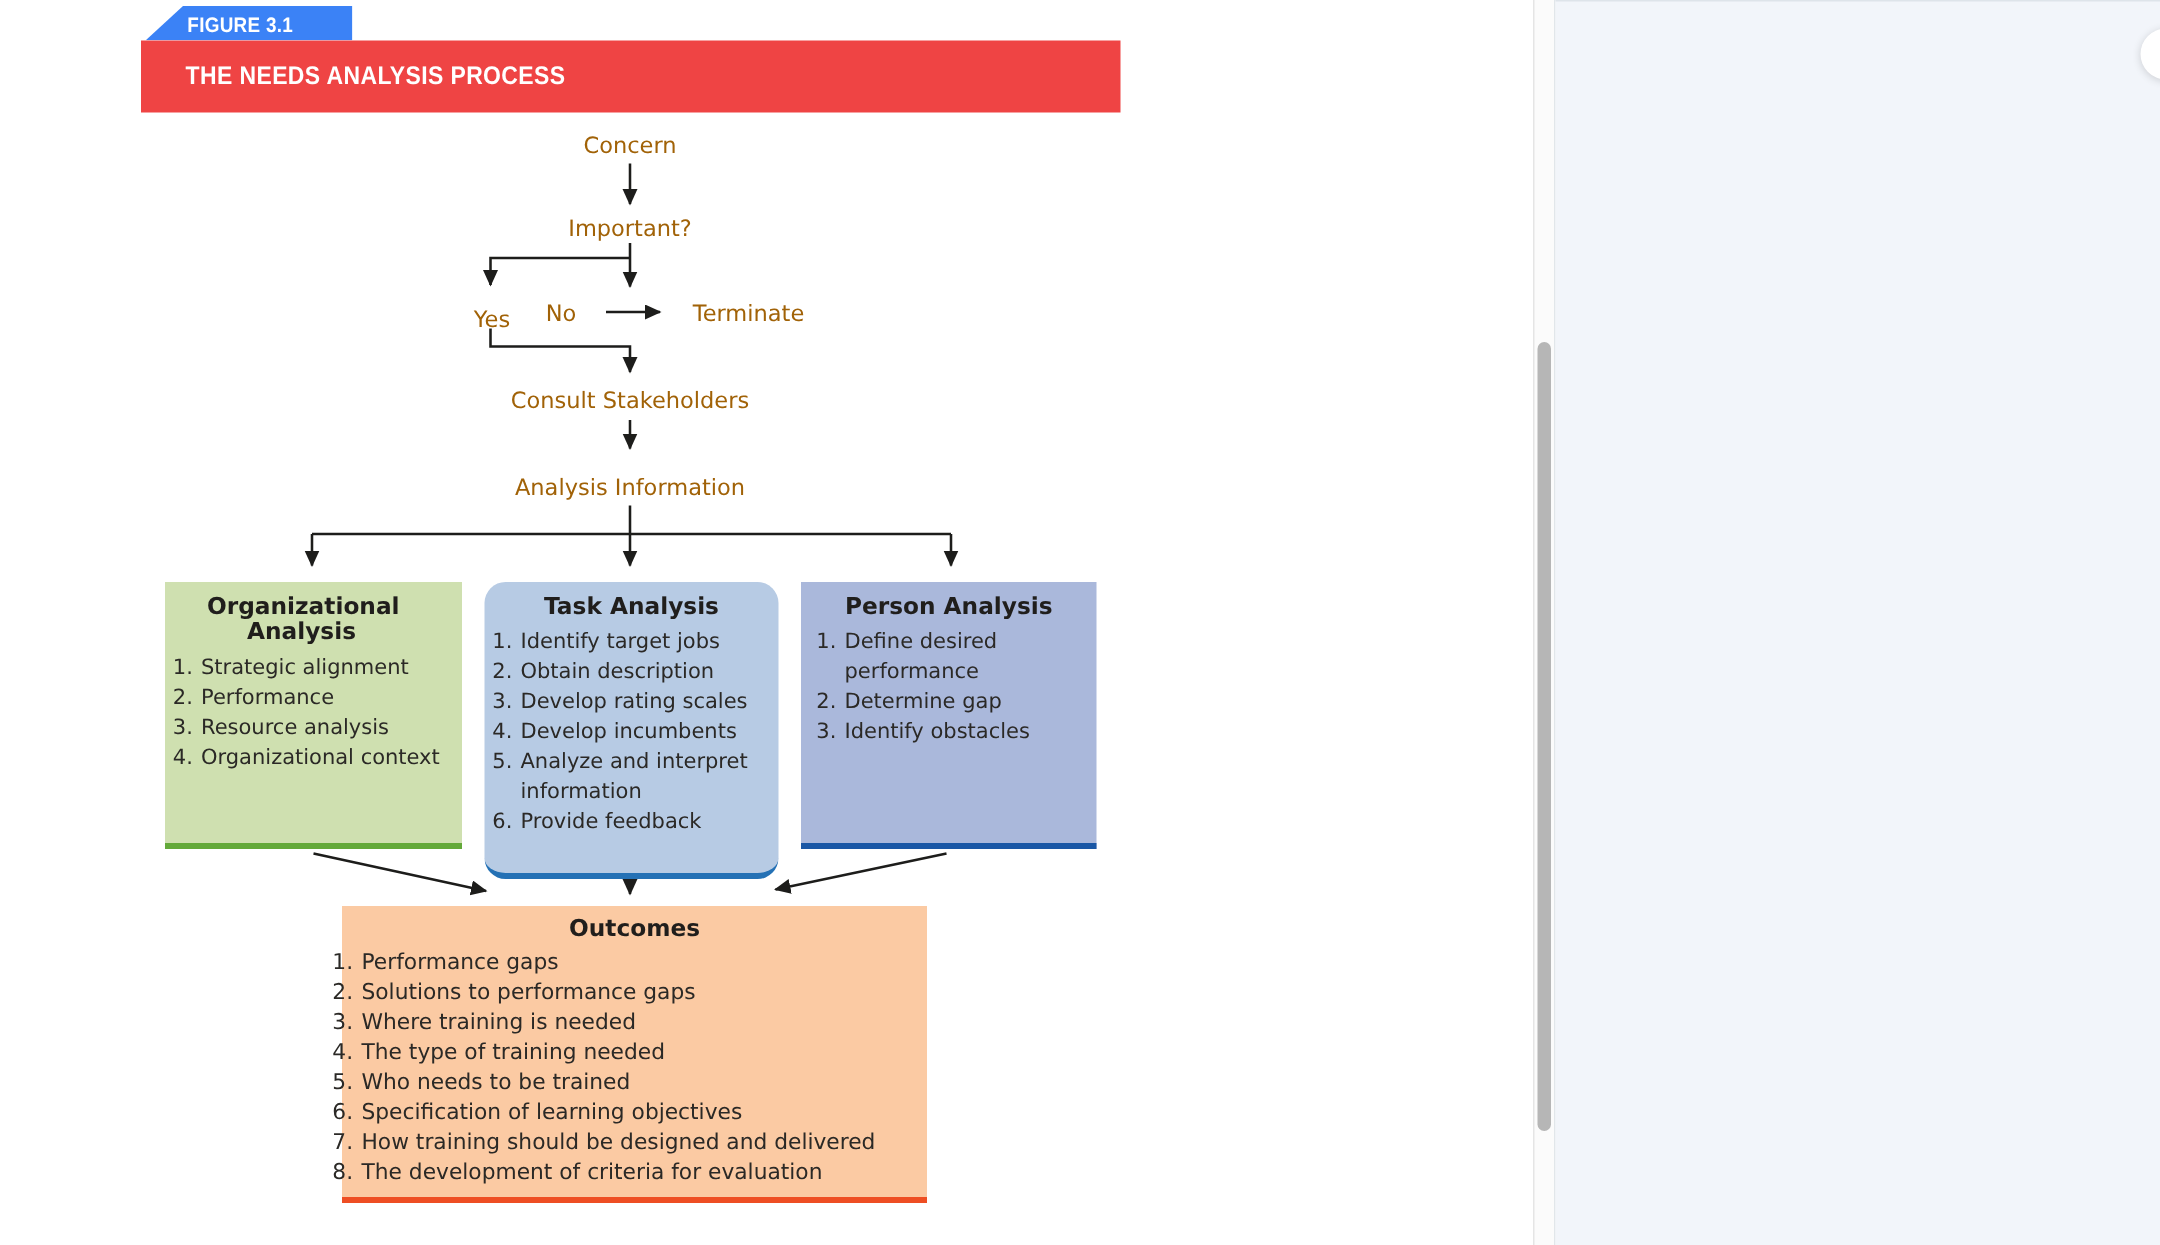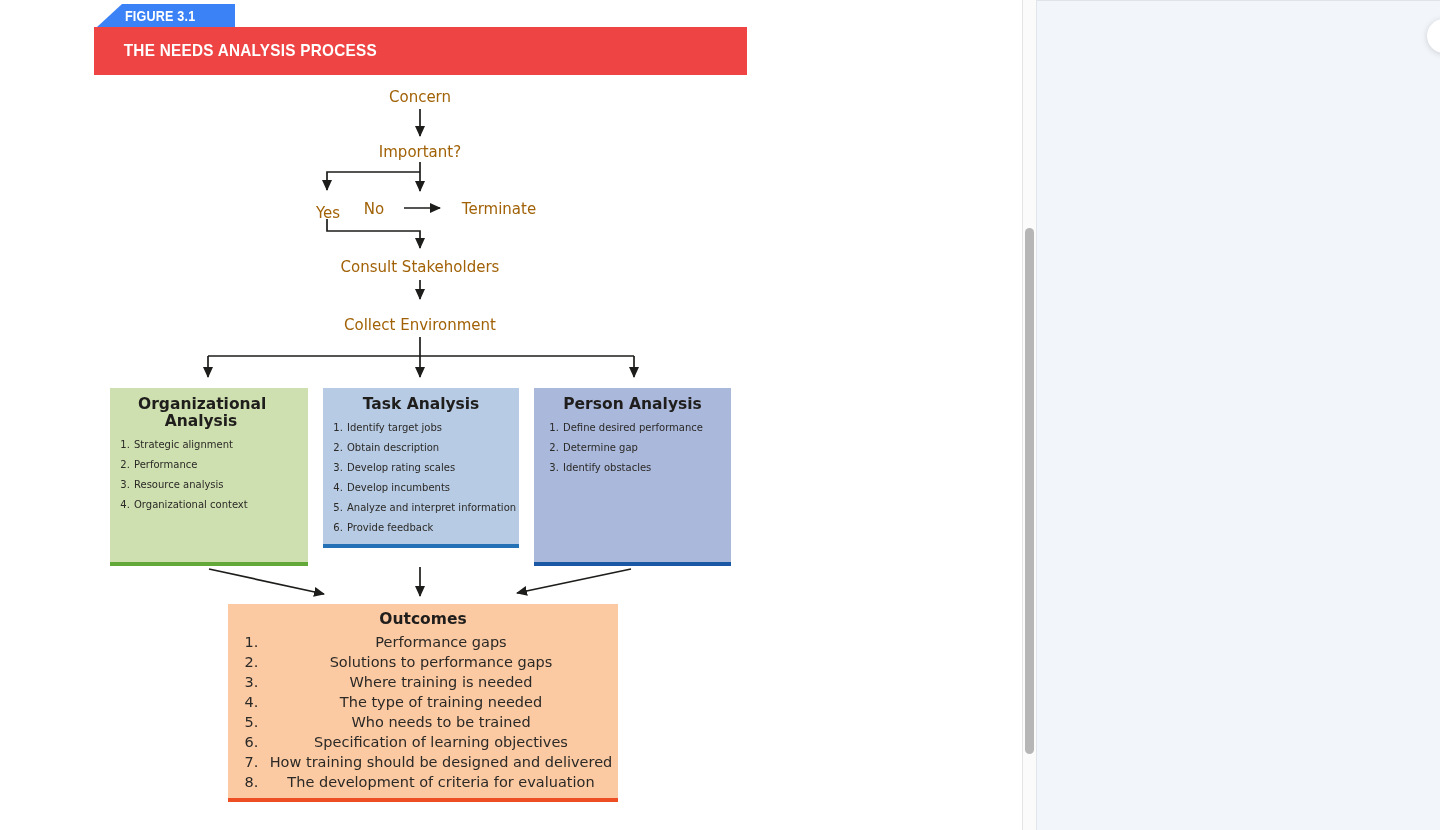--- a/index.html
+++ b/index.html
@@ -22,26 +22,26 @@
 
   
   .arrows { position:absolute; left:0; top:0; pointer-events:none; }
   .flow-label { position:absolute; transform:translateX(-50%); font-size:15px;
                 line-height:16px; white-space:nowrap; color:#a16207; }
 
   .abox { position:absolute; border-bottom:4px solid #000; }
   .box-title { font-weight:bold; font-size:15.5px; line-height:17px; text-align:center;
                padding-top:8px; color:#201e1c; }
   .box-title.narrow { padding-left:28px; padding-right:44px; }
-  ol.box-list { margin-top:5px; padding-left:23px; font-size:10px; line-height:20px;
+  ol.box-list { margin-top:5px; padding-left:23px; font-size:14px; line-height:20px;
                 list-style:decimal; }
   ol.box-list li { padding-left:1px; }
   ol.box-list.wide-gutter { padding-left:28px; }
   .outcomes .box-title { padding-top:7px; }
-  ol.box-list.outcomes-list { padding-left:35px; font-size:14.5px; line-height:20px; margin-top:4px;text-align:center; }
+  ol.box-list.outcomes-list { padding-left:12px; font-size:14.5px; line-height:20px; margin-top:4px; }
 
   
   .scroll-track { position:absolute; left:1022px; top:0; width:15px; height:830px;
                   background:#fbfbfb; border-left:1px solid #e5e5e5; border-right:1px solid #e1e6ea; }
   .scroll-thumb { position:absolute; left:2px; top:228px; width:9px; height:526px;
                   background:#b6b6b6; border-radius:5px; }
   .side-panel { position:absolute; left:1037px; top:0; width:403px; height:830px;
                 background:#f2f5fa; border-top:1px solid #dee4ea; }
   .panel-fab { position:absolute; left:1427px; top:19px; width:34px; height:34px;
                background:#ffffff; border-radius:50%;
@@ -81,33 +81,33 @@
       <path d="M631,569 L517,593" marker-end="url(#ah)"></path>
     </g>
   </svg>
 
   <div class="flow-label" style="left:420px; top:89px">Concern</div>
   <div class="flow-label" style="left:420px; top:144px">Important?</div>
   <div class="flow-label" style="left:328px; top:205px">Yes</div>
   <div class="flow-label" style="left:374px; top:201px">No</div>
   <div class="flow-label" style="left:499px; top:201px">Terminate</div>
   <div class="flow-label" style="left:420px; top:259px">Consult Stakeholders</div>
-  <div class="flow-label" style="left:420px; top:317px">Collect Environment</div>
+  <div class="flow-label" style="left:420px; top:317px">Analysis Information</div>
 
   <div class="abox" style="left: 110px; top: 388px; width: 198px; height: 178px; background-color: rgb(207, 224, 176); border-bottom-color: rgb(99, 169, 57);">
     <div class="box-title narrow">Organizational Analysis</div>
     <ol class="box-list">
       <li>Strategic alignment</li>
       <li>Performance</li>
       <li>Resource analysis</li>
       <li>Organizational context</li>
     </ol>
   </div>
 
-  <div class="abox" style="left: 323px; top: 388px; width: 196px; height: 160px; background-color: rgb(183, 203, 228); border-bottom-color: rgb(36, 113, 181);">
+  <div class="abox" style="left: 323px; top: 388px; width: 196px; height: 198px; background-color: rgb(183, 203, 228); border-bottom-color: rgb(36, 113, 181); border-radius: 14px;">
     <div class="box-title">Task Analysis</div>
     <ol class="box-list">
       <li>Identify target jobs</li>
       <li>Obtain description</li>
       <li>Develop rating scales</li>
       <li>Develop incumbents</li>
       <li>Analyze and interpret information</li>
       <li>Provide feedback</li>
     </ol>
   </div>

